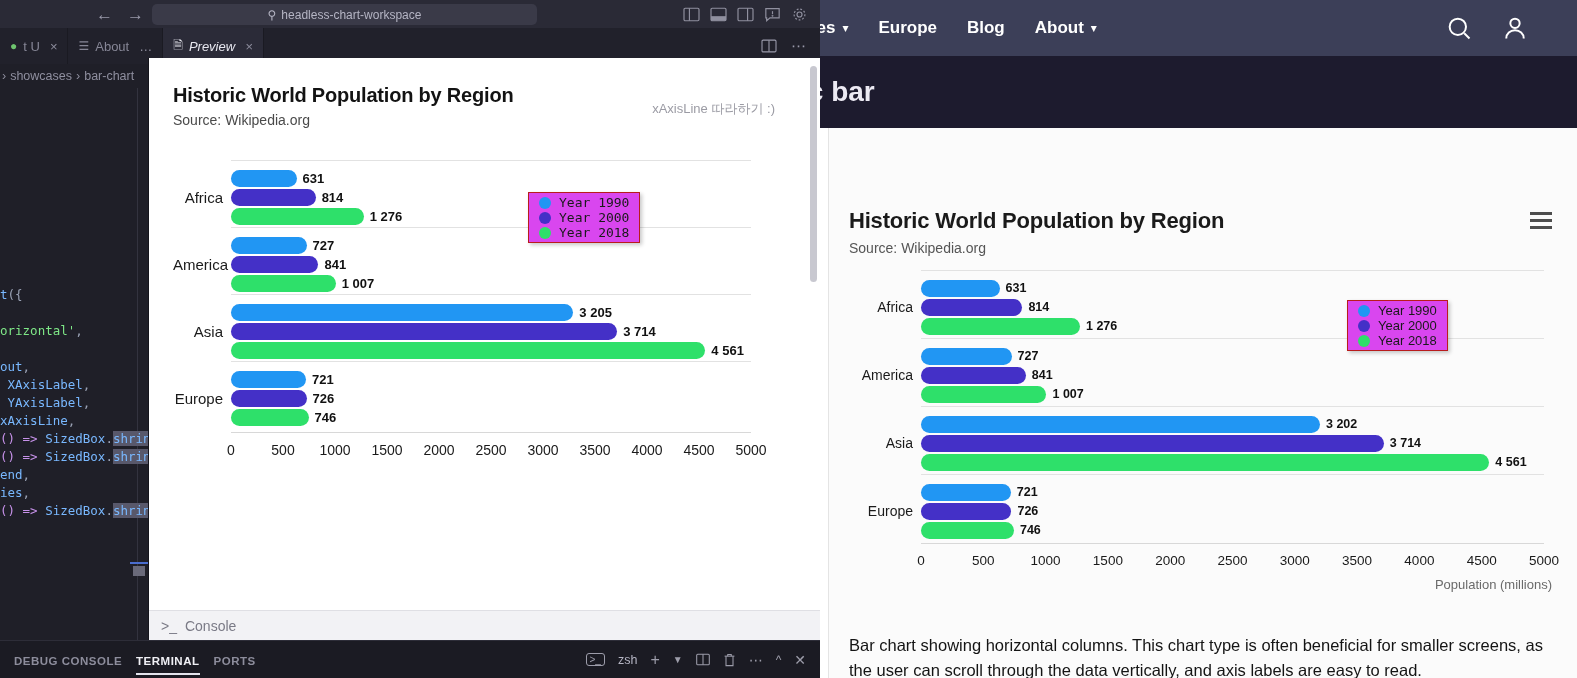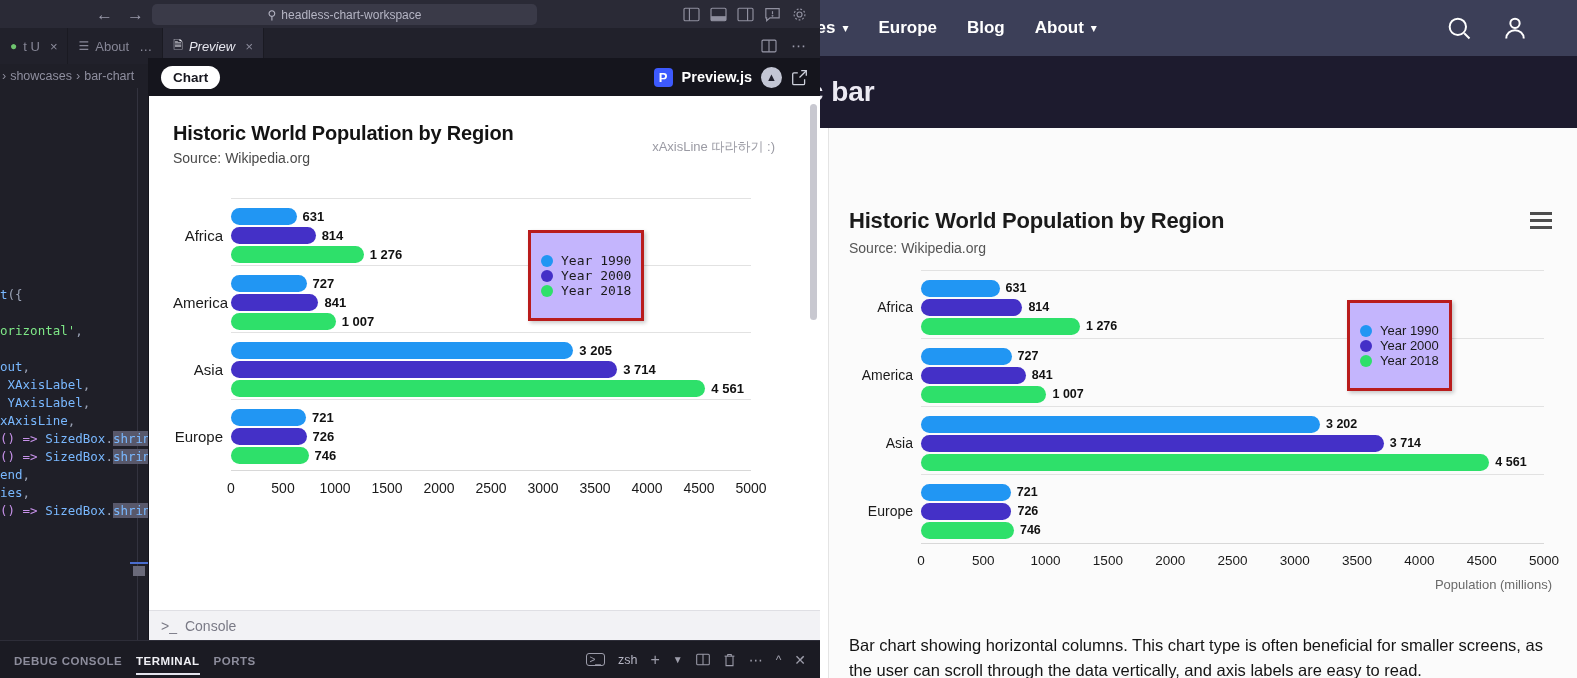--- a/index.html
+++ b/index.html
@@ -163,23 +163,23 @@
   .lc-plot { position: absolute; left: 0; top: 76px; width: 600px; height: 300px; }
 
   
   .grid-line { position: absolute; height: 1px; background: #e2e2e2; }
   .cat-label { position: absolute; text-align: right; color: #1a1a1a; }
   .bar { position: absolute; border-radius: 9px; }
   .bar-val { position: absolute; font-weight: bold; color: #111; white-space: nowrap; }
   .axis-tick { position: absolute; text-align: center; color: #1a1a1a; }
   .axis-base { position: absolute; height: 1px; background: #d8d8d8; }
   .legend-box {
-    position: absolute; background: #c4b5fd; border: 3px solid #b91c1c;
+    position: absolute; background: #d946ef; border: 1px solid #b91c1c;
     box-shadow: 2px 2px 4px rgba(0,0,0,.22);
-    padding: 20px 10px;
+    padding: 2px 10px;
   }
   .legend-row { display: flex; align-items: center; gap: 8px; }
   .legend-dot { width: 12px; height: 12px; border-radius: 50%; flex: none; }
   .legend-txt { font-size: 13px; color: #1a1a1a; white-space: pre; }
   .legend-mono .legend-txt { font-family: "DejaVu Sans Mono", monospace; font-size: 13px; }
 
   .axis-name { position: absolute; font-size: 13px; color: #6a6a6a; }
 
   .web-caption {
     position: absolute; left: 20px; top: 505px; width: 710px;
@@ -404,33 +404,20 @@
       <div class="code-line"><span class="c-key">()</span> <span class="c-key">=&gt;</span> <span class="c-var">SizedBox</span><span class="c-punc">.</span><span class="c-var c-sel">shrink</span></div>
       <div class="code-line"><span class="c-var">end</span><span class="c-punc">,</span></div>
       <div class="code-line"><span class="c-var">ies</span><span class="c-punc">,</span></div>
       <div class="code-line"><span class="c-key">()</span> <span class="c-key">=&gt;</span> <span class="c-var">SizedBox</span><span class="c-punc">.</span><span class="c-var c-sel">shrink</span></div>
     </div>
     <div class="vs-minimap-line"></div>
     <div class="vs-minimap-mark"></div>
   </div>
 
   <div class="preview-panel">
-    <div class="pv-header">
-      <div class="pv-chip">Chart</div>
-      <div class="pv-right">
-        <div class="pv-pbadge">P</div>
-        <div class="pv-name">Preview.js</div>
-        <div class="pv-circle">▲</div>
-        <svg style="width:17px;height:17px" viewBox="0 0 20 20" fill="none" stroke="#cfd2dd" stroke-width="1.5" class="pv-ext">
-          <path d="M12 2h6v6"></path>
-            <path d="M18 2l-8 8"></path>
-            <path d="M16 12v5a1.5 1.5 0 0 1-1.5 1.5h-11A1.5 1.5 0 0 1 2 17V6a1.5 1.5 0 0 1 1.5-1.5H8"></path>
-        </svg>
-      </div>
-    </div>
 
 
     <div class="pv-body">
       <div class="pv-scroll"></div>
       <div class="lc">
         <div class="lc-title">Historic World Population by Region</div>
         <div class="lc-sub">Source: Wikipedia.org</div>
         <div class="lc-note">xAxisLine 따라하기 :)</div>
         <div class="lc-plot" id="lc-plot">
             <div class="grid-line" style="left: 58px; top: 0px; width: 520px;"></div>

